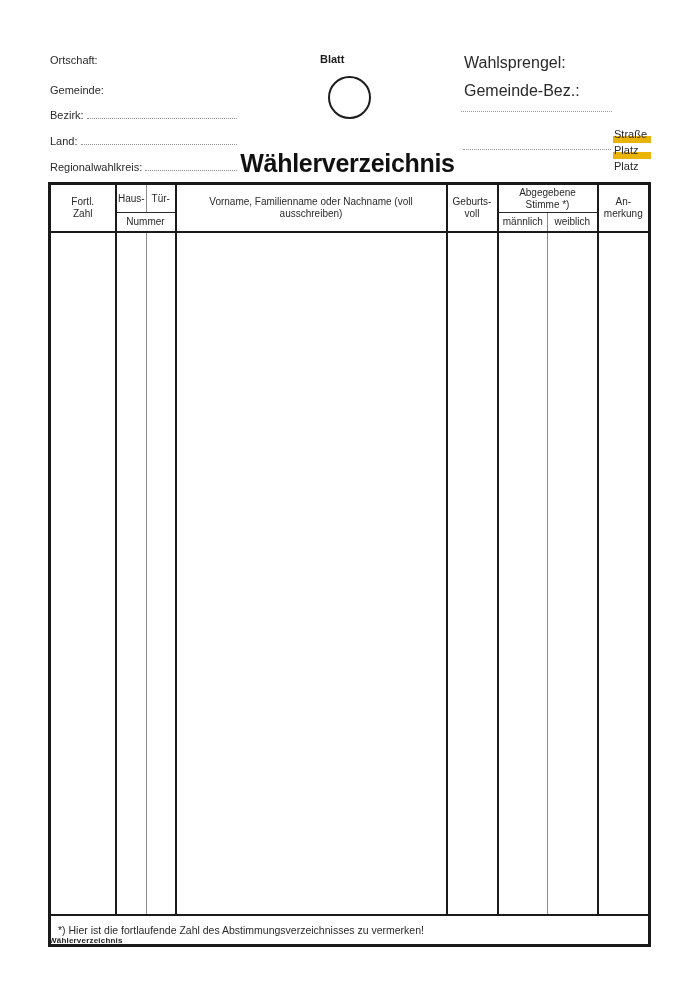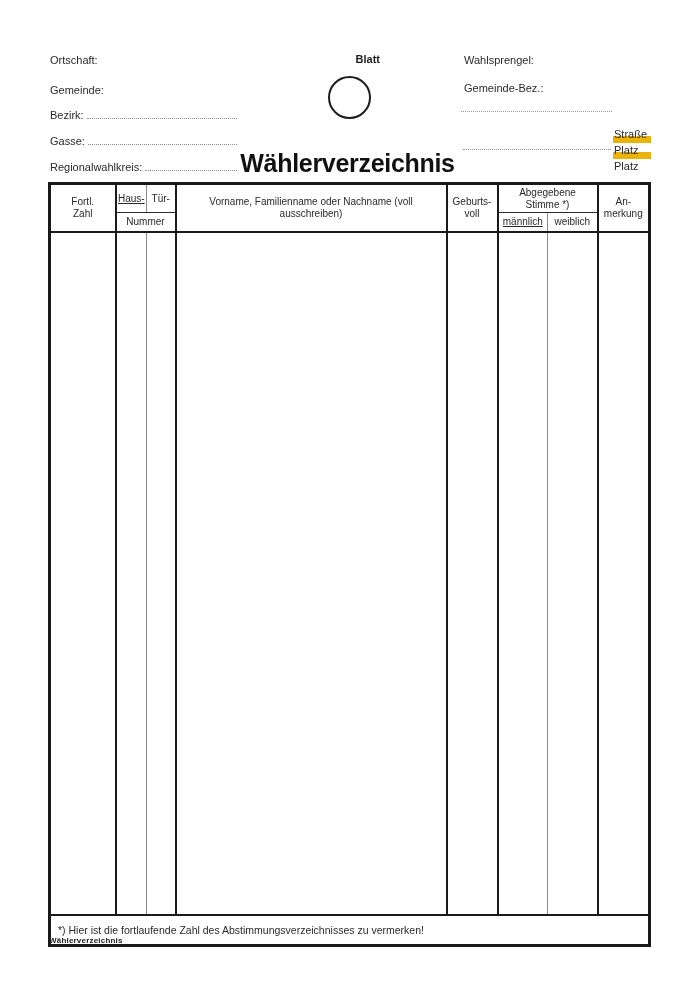--- a/index.html
+++ b/index.html
@@ -22,31 +22,31 @@
   }
   .flabel { font-size:11px; white-space:nowrap; color:#2a2a2a; }
   .dotline {
     flex:1; margin-left:3px; margin-bottom:2px;
     border-bottom:1px dotted #8f8f8f; height:0;
   }
 
   
   .blatt {
     position:absolute; left:320px; top:53px; width:60px;
-    text-align:right; font-size:11px; font-weight:bold; color:#1d1d1d;
+    text-align:left; font-size:11px; font-weight:bold; color:#1d1d1d;
   }
   .blatt-circle {
     position:absolute; left:328px; top:76px;
     width:43px; height:43px;
     border:2px solid #1d1d1d; border-radius:50%;
     background:#fff;
   }
 
   
-  .rfield { position:absolute; left:464px; font-size:11px; color:#2a2a2a; white-space:nowrap; }
+  .rfield { position:absolute; left:464px; font-size:16px; color:#2a2a2a; white-space:nowrap; }
   .rdotline { position:absolute; height:0; border-bottom:1px dotted #979797; }
 
   .street { position:absolute; left:613px; top:127px; width:38px; }
   .street-row {
     font-size:11px; height:16px; line-height:15px;
     color:#2a2a2a; text-align:left; padding-left:1px;
   }
   .street-row.u { border-bottom:7px solid #eab308; }
 
   
@@ -71,21 +71,21 @@
     padding:0; color:#2a2a2a;
     overflow:hidden;
   }
   .form-table td.prelines { white-space:pre-line; }
   tr.hrow1 { height:29px; }
   tr.hrow2 { height:19px; }
   tr.body-row { height:683px; }
   tr.foot-row { height:19px; }
 
   td.br2 { border-right-width:2px; border-right-color:#1a1a1a; }
-  td.brthin { border-right:1px solid #8c8c8c;text-decoration:underline; }
+  td.brthin { border-right:1px solid #8c8c8c; }
   td.hb2 { border-bottom-width:2px; border-bottom-color:#1a1a1a; }
   tr.body-row td { border-bottom:2px solid #1a1a1a; border-top-width:2px; }
   td.footnote-cell {
     text-align:left; font-size:10.5px; padding:8px 7px;
     vertical-align:middle; white-space:nowrap;
   }
 
   
   .footer-label {
     position:absolute; left:49px; top:936px;
@@ -101,21 +101,21 @@
     <span class="flabel">Ortschaft:</span>
   </div>
   <div class="lfield" style="top:84px">
     <span class="flabel">Gemeinde:</span>
   </div>
   <div class="lfield" style="top:109px">
     <span class="flabel">Bezirk:</span>
     <span class="dotline"></span>
   </div>
   <div class="lfield" style="top:135px">
-    <span class="flabel">Gasse:</span>
+    <span class="flabel">Land:</span>
     <span class="dotline"></span>
   </div>
   <div class="lfield" style="top:161px">
     <span class="flabel">Regionalwahlkreis:</span>
     <span class="dotline"></span>
   </div>
 
   <div class="blatt">Blatt</div>
   <div class="blatt-circle"></div>
 

